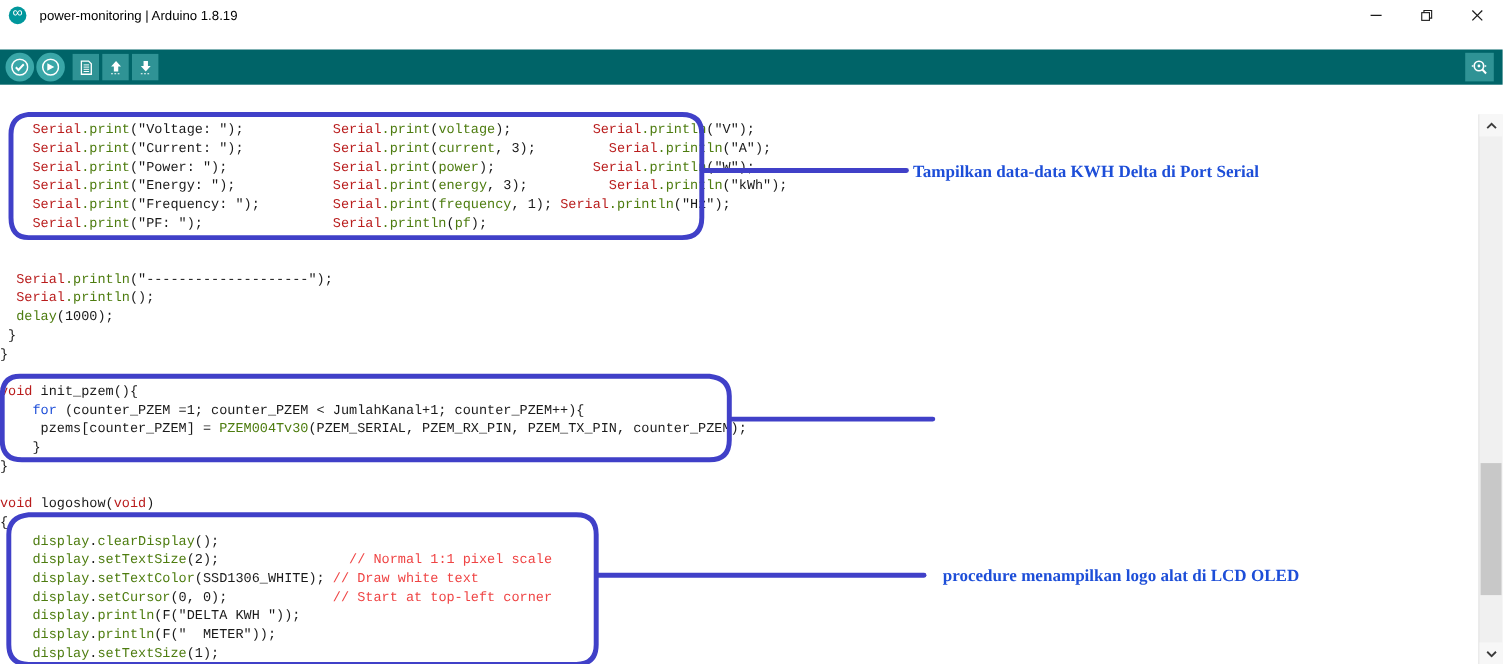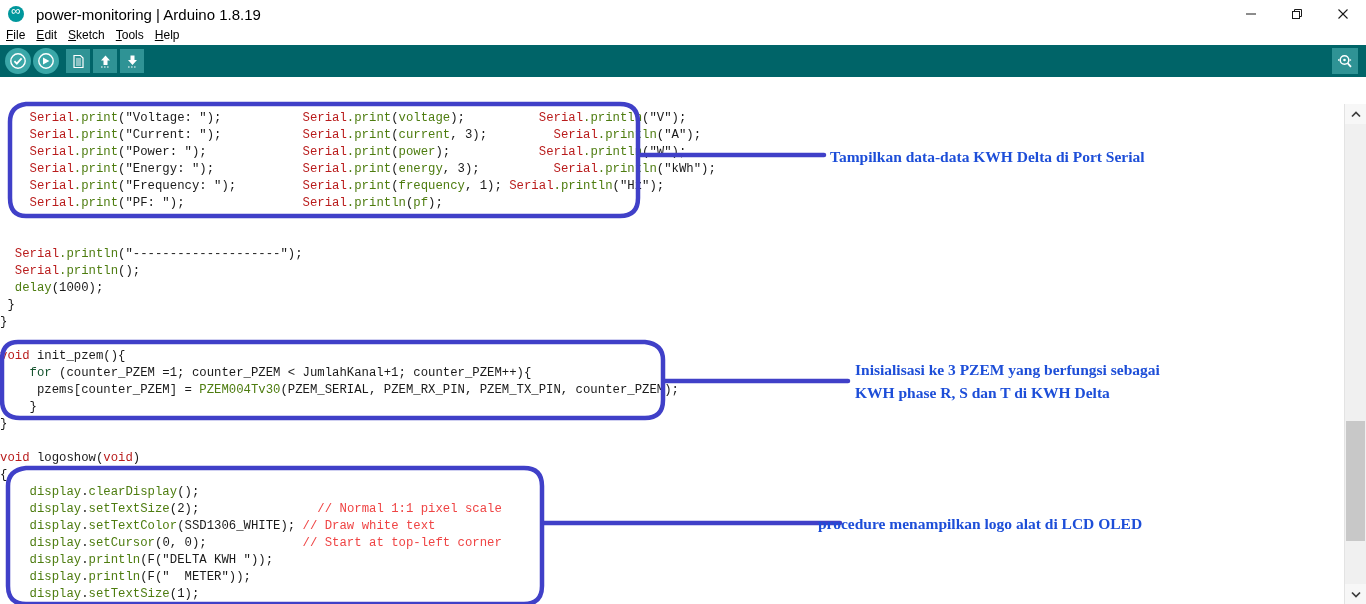--- a/index.html
+++ b/index.html
@@ -18,21 +18,21 @@
   }
   .app-icon{
     width:16px;height:16px;margin-left:8px;border-radius:50%;
     background:#00979c;position:relative;flex:0 0 auto;
   }
   .app-icon::after{
     content:"\221E";position:absolute;left:0;top:-3px;width:16px;
     text-align:center;color:#ffffff;font-size:13px;line-height:16px;
   }
   .title-text{
-    margin-left:12px;font-size:15px;color:#000000;
+    margin-left:12px;font-size:12px;color:#000000;
     white-space:nowrap;
   }
   .wincontrols{position:absolute;right:0;top:0;height:28px;display:flex;}
   .wbtn{
     width:46px;height:28px;display:flex;align-items:center;justify-content:center;
     font-size:13px;color:#1a1a1a;
   }
   .wbtn.close{font-size:15px;}
   .wbtn svg{display:block;}
 
@@ -90,21 +90,21 @@
   }
   .code{
     position:absolute;left:0;top:0;
     font-family:"Liberation Mono","DejaVu Sans Mono",monospace;
     font-size:12.3px;line-height:17.2px;
     white-space:pre;
     color:#1a1a1a;
   }
   .ln{position:absolute;left:0;white-space:pre;}
   .kw{color:#b91c1c;}        
-  .kw2{color:#14532d;}       
+  .kw2{color:#1d4ed8;}       
   .fn{color:#4d7c0f;}        
   .lit{color:#1a1a1a;}       
   .cm{color:#ef4444;}        
 
   
   .vscroll{
     position:absolute;right:0;top:104px;width:22px;height:500px;
     background:#f0f0f0;border-left:1px solid #e3e3e3;box-sizing:border-box;
   }
   .sb-arrow{
@@ -150,27 +150,20 @@
       </div>
       <div class="wbtn close">
         <svg width="12" height="12" viewBox="0 0 12 12">
           <line x1="1.5" y1="1.5" x2="10.5" y2="10.5" stroke="#1a1a1a" stroke-width="1.1"></line>
           <line x1="10.5" y1="1.5" x2="1.5" y2="10.5" stroke="#1a1a1a" stroke-width="1.1"></line>
         </svg>
       </div>
     </div>
   </div>
 
-  <div class="menubar">
-    <div class="menu-item"><u>F</u>ile</div>
-    <div class="menu-item"><u>E</u>dit</div>
-    <div class="menu-item"><u>S</u>ketch</div>
-    <div class="menu-item"><u>T</u>ools</div>
-    <div class="menu-item"><u>H</u>elp</div>
-  </div>
 
   <div class="toolbar">
     <div class="tb-circle" style="left:5px">
       <svg width="16" height="16" viewBox="0 0 16 16">
         <circle cx="8" cy="8" r="7.2" fill="none" stroke="#ffffff" stroke-width="1.4"></circle>
         <polyline points="4.4,8.2 6.8,10.6 11.6,5.4" fill="none" stroke="#ffffff" stroke-width="1.8"></polyline>
       </svg>
     </div>
     <div class="tb-circle" style="left:33px">
       <svg width="16" height="16" viewBox="0 0 16 16">
@@ -238,17 +231,15 @@
     <path d="M 18,342 Q 2,342 2,360 L 2,400 Q 2,418 20,418 L 645,418 Q 663,418 663,400 L 663,360 Q 663,344 645,342 Z" fill="none" stroke="#4040c8" stroke-width="4.5" stroke-linecap="round"></path>
 
     <line x1="665" y1="381" x2="848" y2="381" stroke="#4040c8" stroke-width="4.5" stroke-linecap="round"></line>
 
     <path d="M 26,468 L 524,468 Q 542,468 542,486 L 542,586 Q 542,604 524,604 L 26,604 Q 8,604 8,586 L 8,486 Q 8,470 26,468 Z" fill="none" stroke="#4040c8" stroke-width="4.5" stroke-linecap="round"></path>
 
     <line x1="544" y1="523" x2="840" y2="523" stroke="#4040c8" stroke-width="4.5" stroke-linecap="round"></line>
   </svg>
 
   <div class="anno-text" style="left:830px;top:145px;">Tampilkan data-data KWH Delta di Port Serial</div>
-  <div class="anno-text" style="left:855px;top:358px;">Inisialisasi ke 3 PZEM yang berfungsi sebagai
-KWH phase R, S dan T di KWH Delta</div>
-  <div class="anno-text" style="left:818px;top:512px;">procedure menampilkan logo alat di LCD OLED</div>
+  <div class="anno-text" style="left:857px;top:512px;">procedure menampilkan logo alat di LCD OLED</div>
 
 </div>
 
 </body></html>

